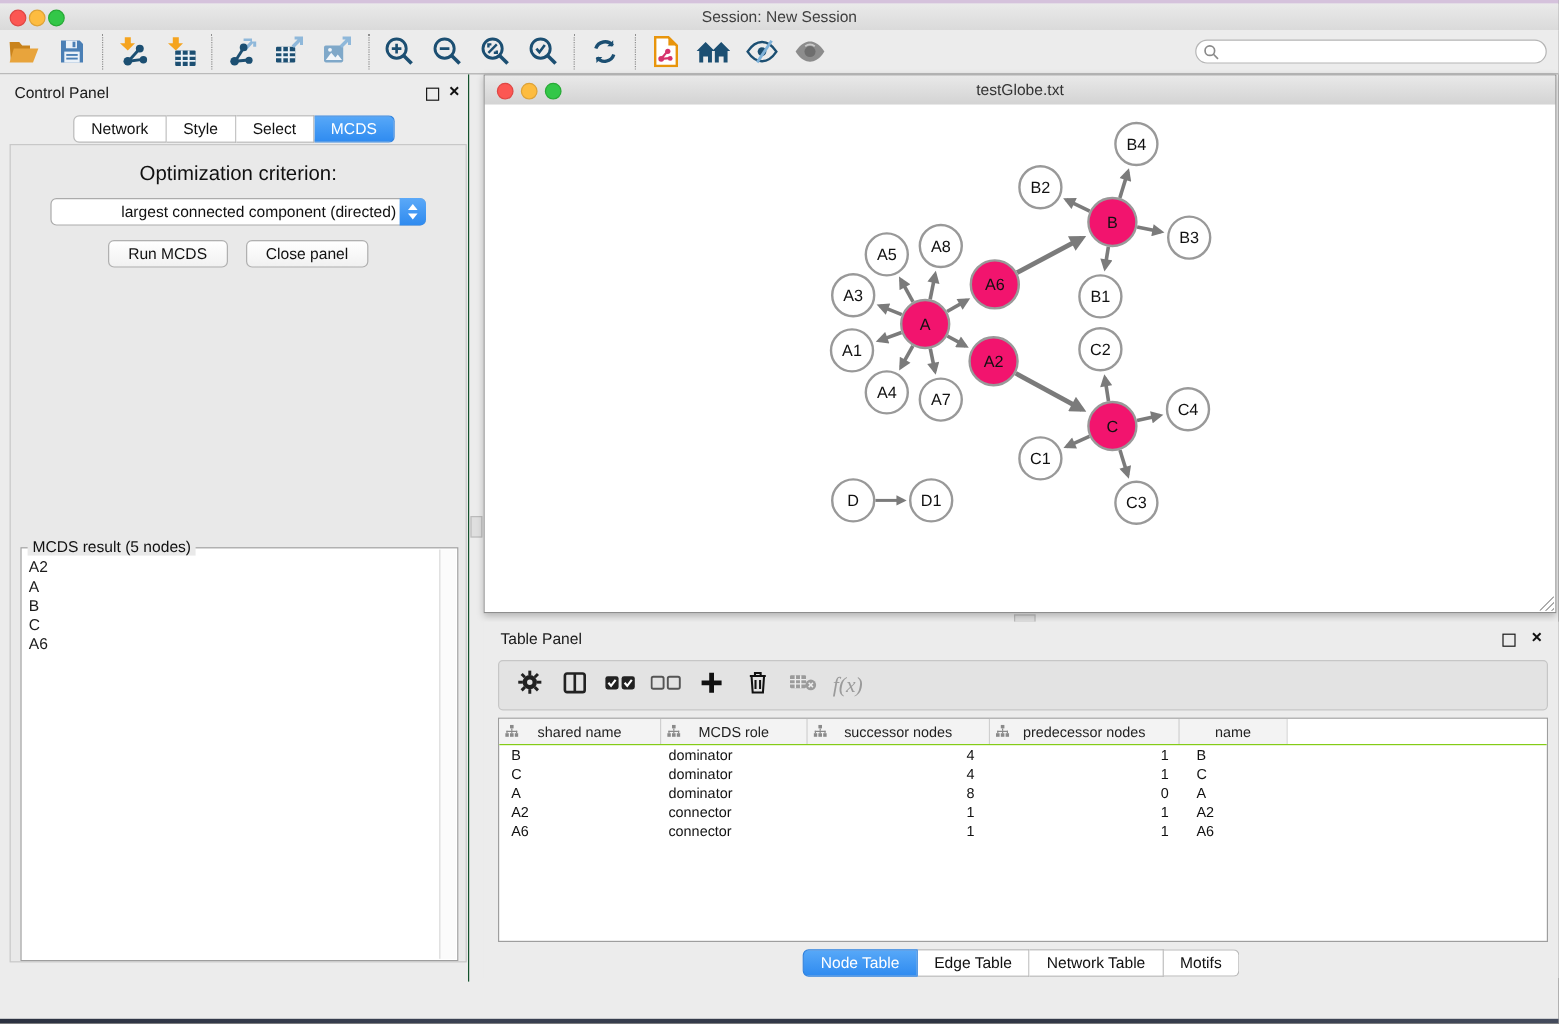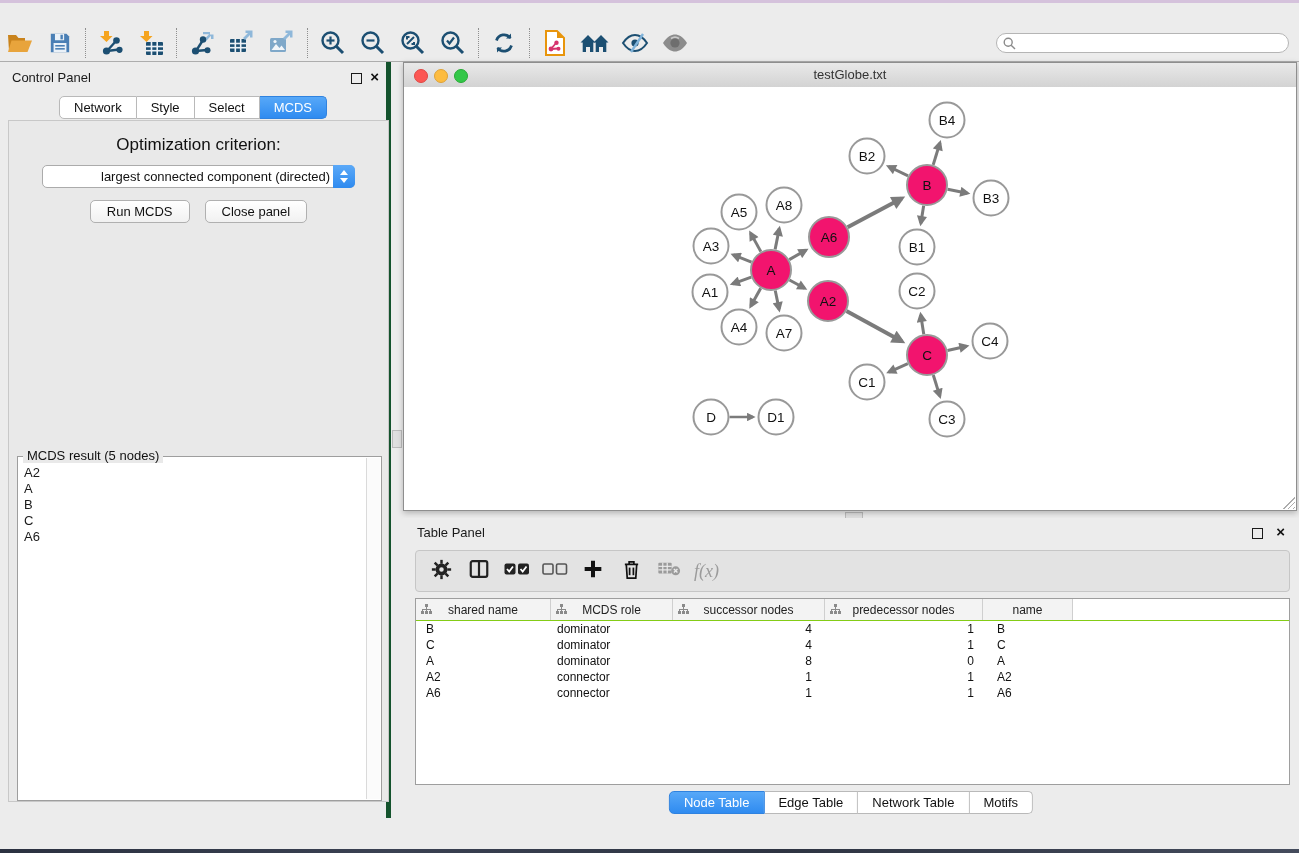--- a/index.html
+++ b/index.html
@@ -20,21 +20,21 @@
            border-bottom:1px solid #ADADAD;display:flex;align-items:center;padding:0;box-sizing:border-box;}
   .tbtn{width:40px;height:32px;display:flex;align-items:center;justify-content:center;flex:0 0 auto;}
   .tsep{align-self:stretch;margin:3px 5px;border-left:1px dotted #8F8F8F;flex:0 0 auto;}
   .toolbar svg{display:block;}
   .search-wrap{margin-left:auto;margin-right:10px;position:relative;flex:0 0 auto;}
   .search-input{width:293px;height:20px;border:1px solid #B5B5B5;border-radius:11px;background:#fff;
                 outline:none;font-size:12px;padding:0 8px 0 24px;box-sizing:border-box;}
   .search-icon{position:absolute;left:7px;top:4px;}
   
   .control-panel{position:absolute;left:0;top:62px;width:391px;height:756px;background:#ECECEC;
-                 border-right:5px solid #14532d;box-sizing:border-box;}
+                 border-right:1px solid #14532d;box-sizing:border-box;}
   .panel-titlerow{position:relative;height:30px;}
   .panel-title{position:absolute;left:12px;top:8px;font-size:13px;color:#1a1a1a;}
   .float-btn{position:absolute;width:9px;height:9px;border:1.5px solid #1a1a1a;top:11px;}
   .close-btn{position:absolute;top:6px;font-size:15px;font-weight:700;color:#111;line-height:18px;}
   .control-panel .float-btn{right:24px;}
   .control-panel .close-btn{right:7px;}
   .seg-bar{display:flex;}
   .control-tabs{position:absolute;left:50%;top:34px;transform:translateX(-50%);justify-content:space-between;}
   .seg{height:21px;line-height:21px;background:#fff;border:1px solid #B9B9B9;border-left:none;
        font-size:13px;color:#111;padding:0 14px;cursor:default;}
@@ -111,20 +111,26 @@
   .desktop-strip-bottom{position:absolute;left:0;top:849px;width:100%;height:4px;
         background:linear-gradient(90deg,#2B3140,#3A4152 30%,#2E3442 60%,#444B5C);}
 </style>
 </head>
 <body>
 
 <div class="screen">
 
   <div class="desktop-strip"></div>
 
+  <div class="titlebar">
+    <span class="tl red" style="left:8px"></span>
+    <span class="tl yellow" style="left:24px"></span>
+    <span class="tl green" style="left:40px"></span>
+    <span class="title">Session: New Session</span>
+  </div>
 
   <div class="toolbar">
     <div class="tbtn">
       <span>
         <svg width="26" height="22" viewBox="0 0 26 22">
             <path d="M1 3h8l2.5 3H18v3H5.5L2 19z" fill="#C9831C"></path>
             <path d="M4.5 8.5H25L20.5 20H1z" fill="#E8A43C"></path>
           </svg>
       </span>
     </div>

